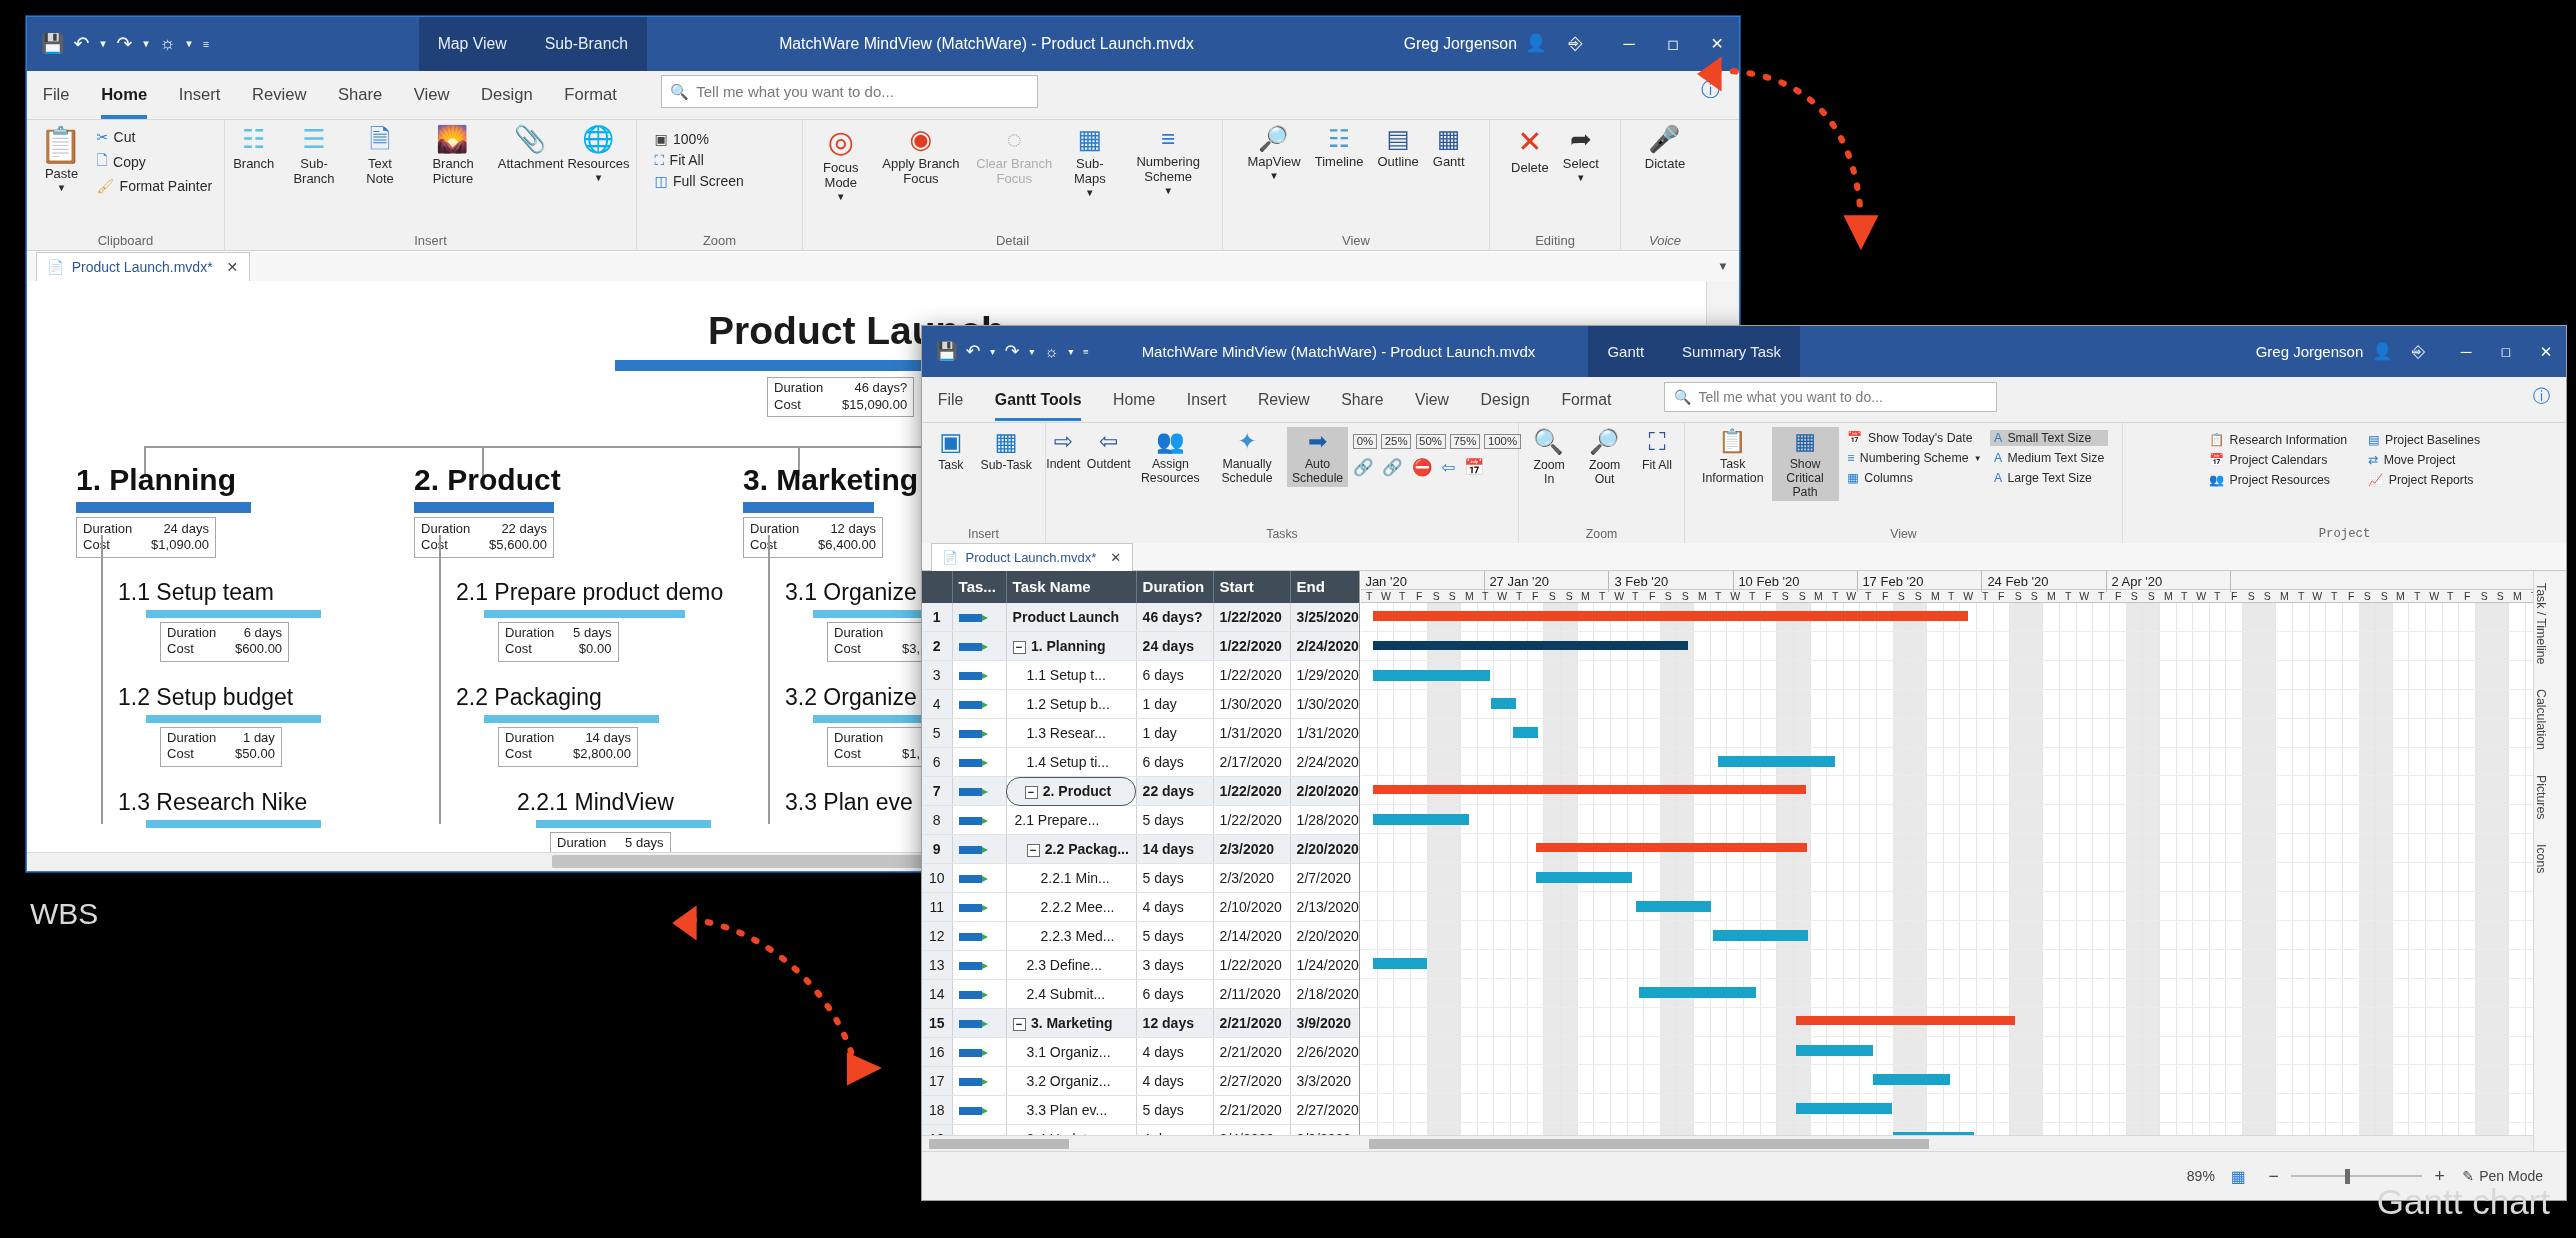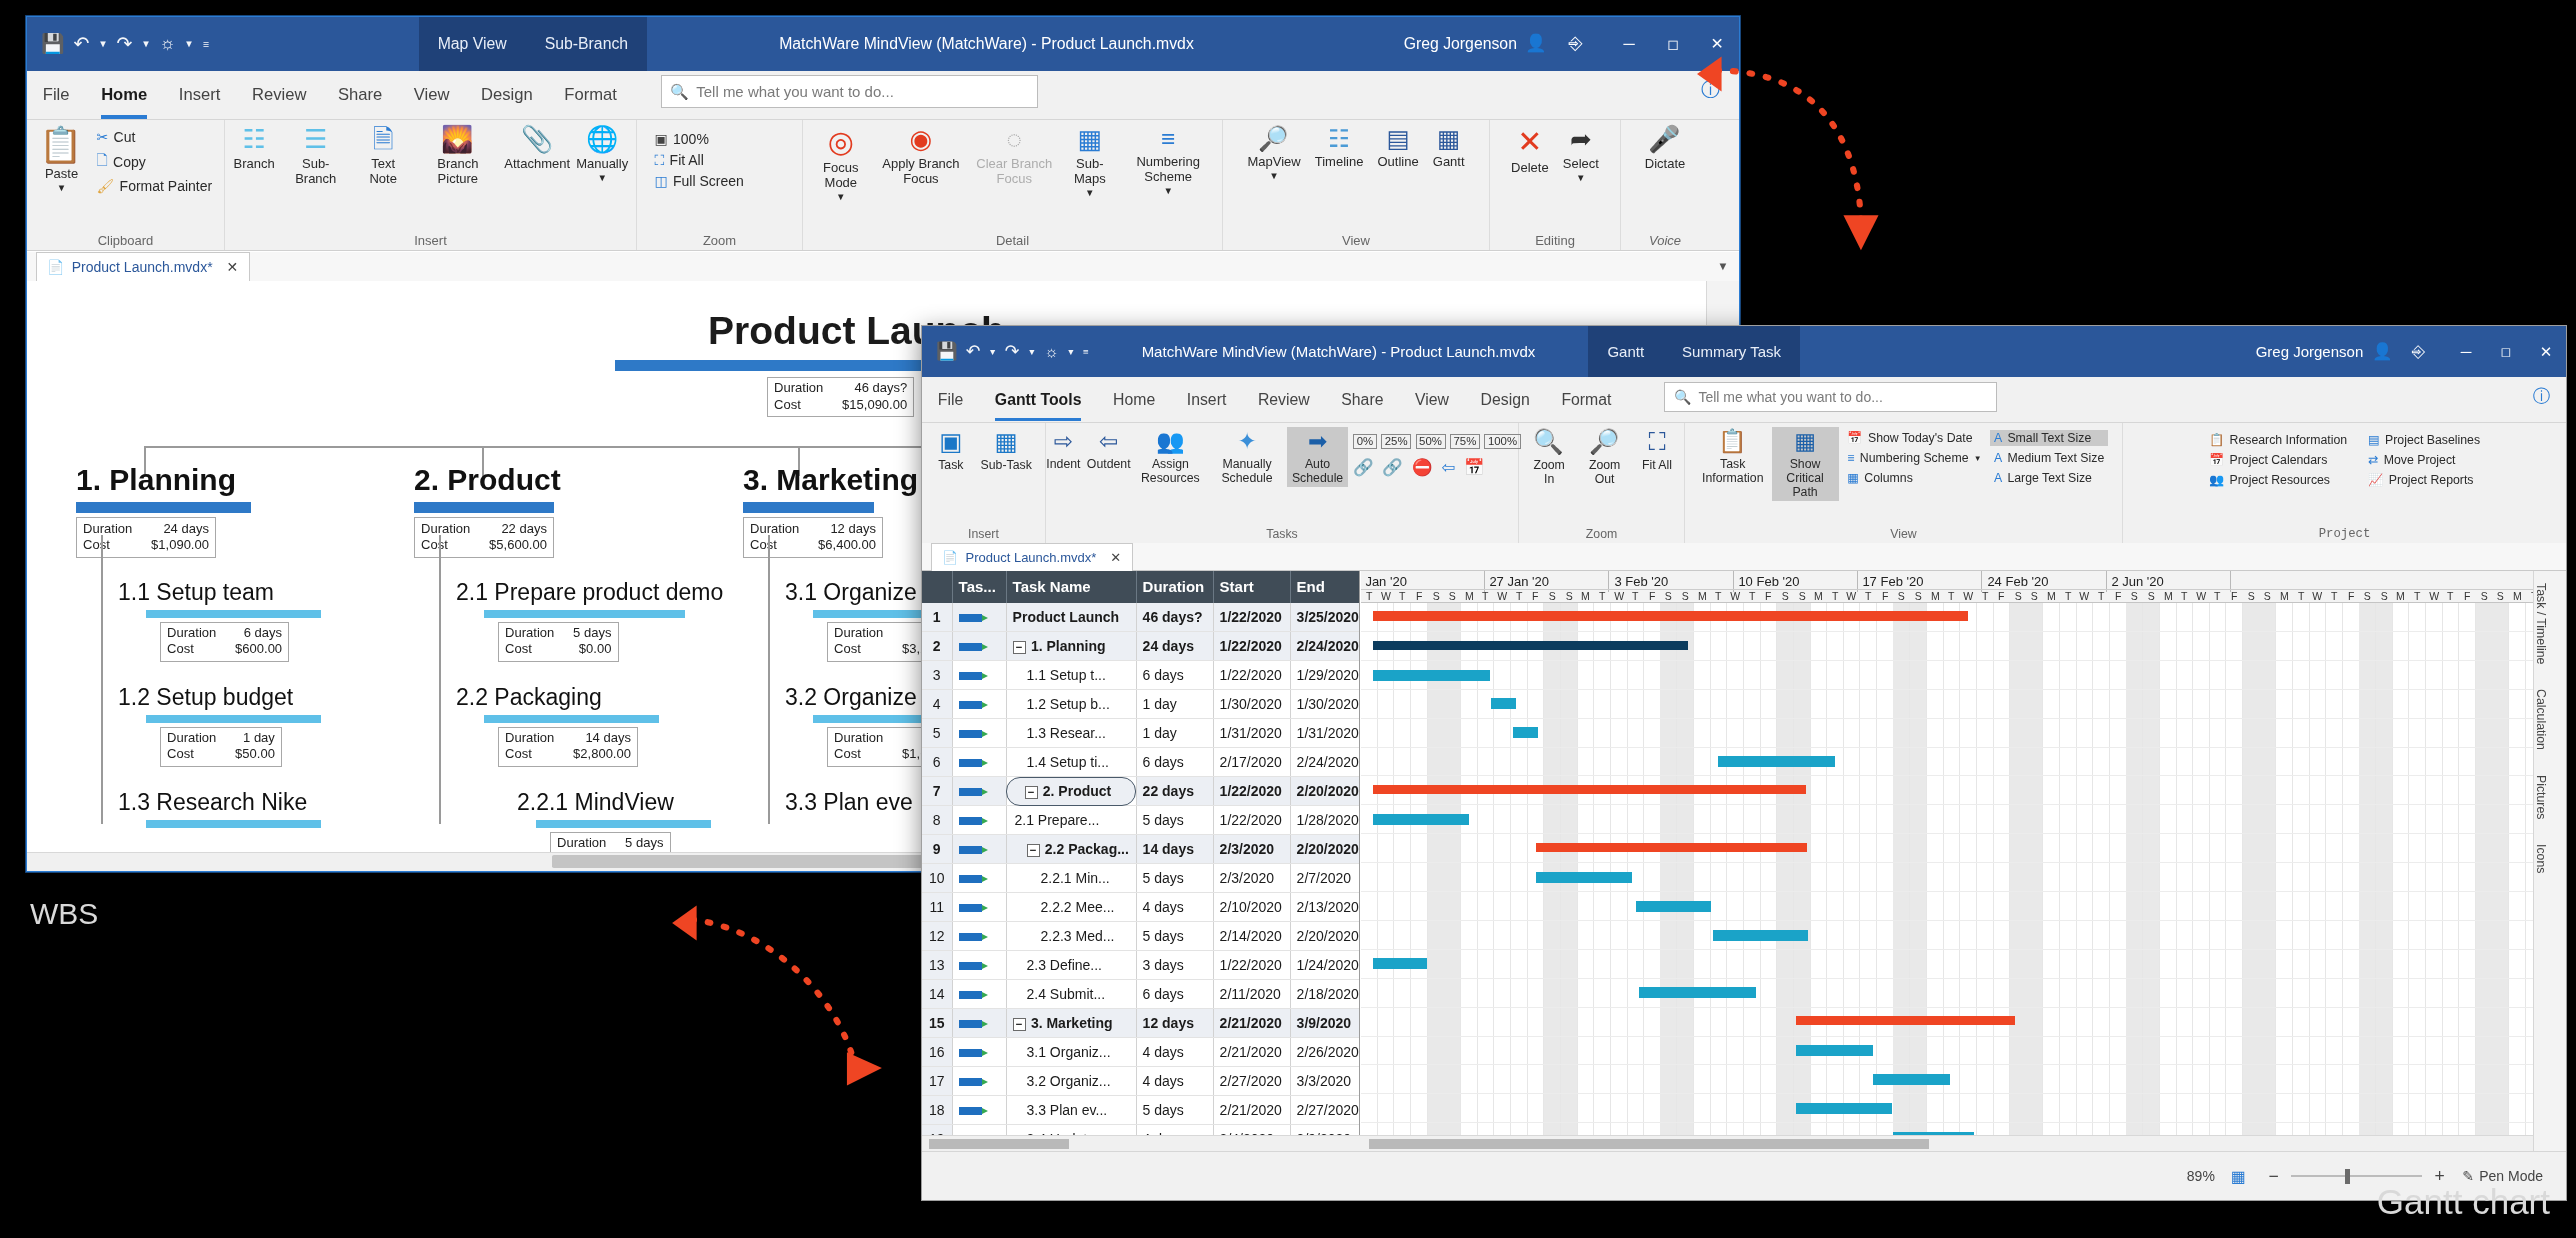--- a/index.html
+++ b/index.html
@@ -211,21 +211,21 @@
         <div class="bigbtn" style="font-size:13px;">
           <span class="ic" style="font-size:26px;color:#4b9bd6;">🌄</span>
           <span>Branch Picture</span>
         </div>
         <div class="bigbtn" style="font-size:13px;">
           <span class="ic" style="font-size:26px;color:#5cae5c;">📎</span>
           <span>Attachment</span>
         </div>
         <div class="bigbtn" style="font-size:13px;">
           <span class="ic" style="font-size:26px;color:#555;">🌐</span>
-          <span>Manually</span>
+          <span>Resources</span>
           <span style="font-size:9.6px;">▼</span>
         </div>
       </div>
       <div class="glabel" style="font-size:13px;">Insert</div>
     </div>
 
     <div class="rgroup" style="width:166px;align-items:flex-start;">
       <div class="gitems" style="padding-left:7px;">
         <div class="smallcol" style="padding-top:7px;">
           <div class="smallbtn" style="font-size:14px;">
@@ -899,21 +899,21 @@
 
     <div style="position:absolute;left:439px;right:0;top:0;bottom:0;overflow:hidden;background:#fff;">
       <div class="tl-head" style="height:31.5px;position:relative;">
         <div id="tl-weeks" style="position:relative;height:17.5px;">
             <div class="tl-week" style="position: absolute; left: 0px; width: 124px; top: 0px;">Jan '20</div>
             <div class="tl-week" style="position: absolute; left: 124px; width: 124px; top: 0px;">27 Jan '20</div>
             <div class="tl-week" style="position: absolute; left: 249px; width: 124px; top: 0px;">3 Feb '20</div>
             <div class="tl-week" style="position: absolute; left: 373px; width: 124px; top: 0px;">10 Feb '20</div>
             <div class="tl-week" style="position: absolute; left: 497px; width: 124px; top: 0px;">17 Feb '20</div>
             <div class="tl-week" style="position: absolute; left: 622px; width: 124px; top: 0px;">24 Feb '20</div>
-            <div class="tl-week" style="position: absolute; left: 746px; width: 124px; top: 0px;">2 Jun '20</div>
+            <div class="tl-week" style="position: absolute; left: 746px; width: 124px; top: 0px;">2 Apr '20</div>
           </div>
         <div id="tl-days" style="position:relative;height:14px;border-top:0.9px solid #ccc;">
             <span class="tl-day" style="position: absolute; left: 0px; top: 0px;">T</span>
             <span class="tl-day" style="position: absolute; left: 16.6px; top: 0px;">W</span>
             <span class="tl-day" style="position: absolute; left: 33px; top: 0px;">T</span>
             <span class="tl-day" style="position: absolute; left: 50px; top: 0px;">F</span>
             <span class="tl-day" style="position: absolute; left: 67px; top: 0px;">S</span>
             <span class="tl-day" style="position: absolute; left: 83px; top: 0px;">S</span>
             <span class="tl-day" style="position: absolute; left: 100px; top: 0px;">M</span>
             <span class="tl-day" style="position: absolute; left: 116px; top: 0px;">T</span>

